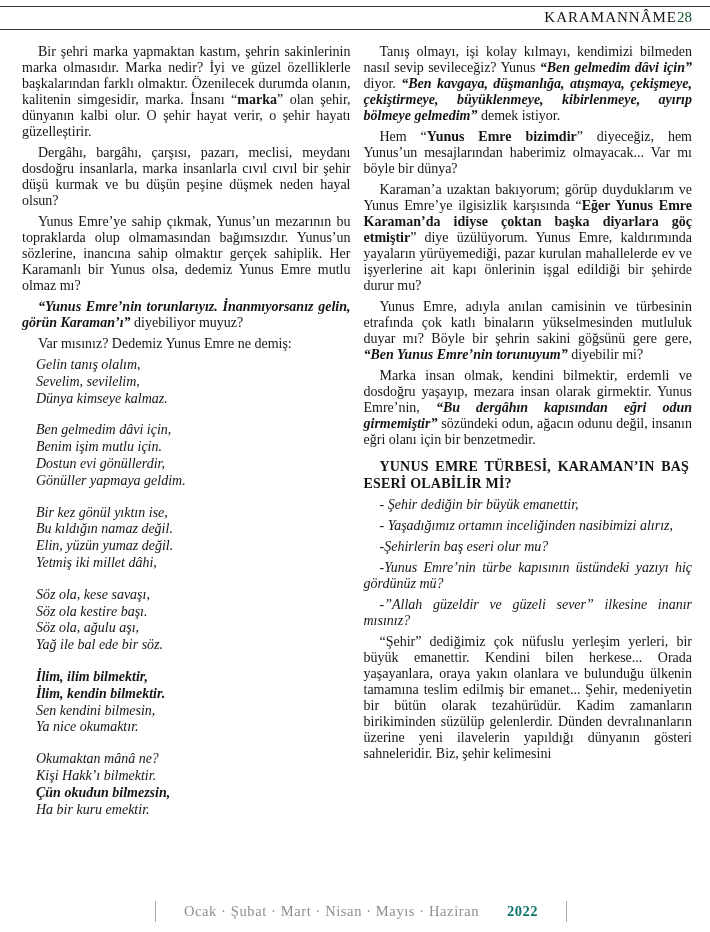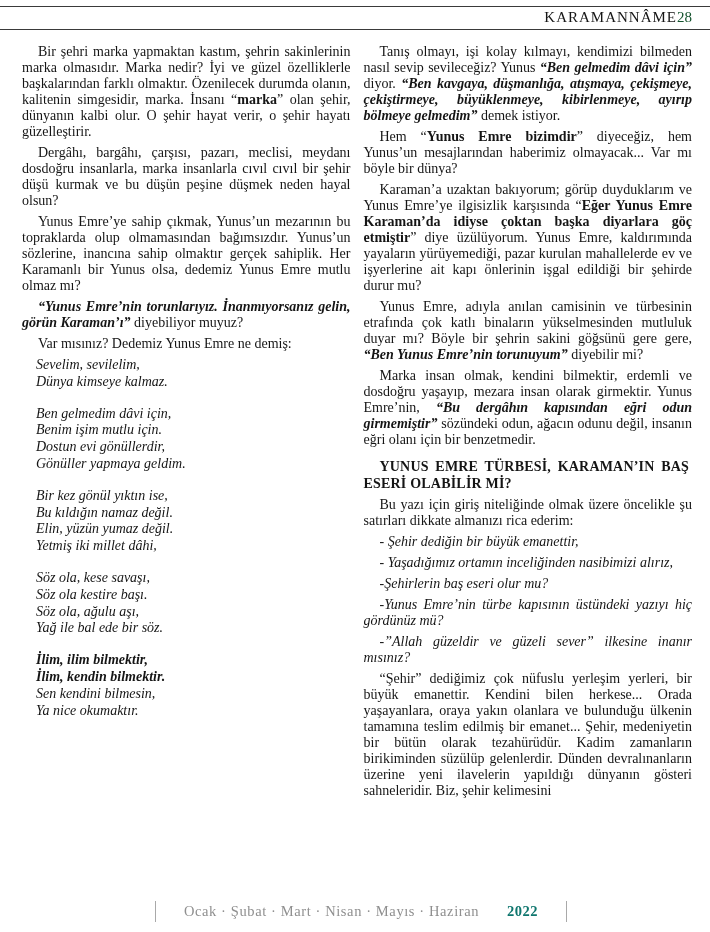--- a/index.html
+++ b/index.html
@@ -94,20 +94,21 @@
 </div>
 
 <div class="columns">
   <div class="col">
       <div class="block para"><span class="s-n">Bir şehri marka yapmaktan kastım, şehrin sakinlerinin marka olmasıdır. Marka nedir? İyi ve güzel özelliklerle başkalarından farklı olmaktır. Özenilecek durumda olanın, kalitenin simgesidir, marka. İnsanı “</span><span class="s-b">marka</span><span class="s-n">” olan şehir, dünyanın kalbi olur. O şehir hayat verir, o şehir hayatı güzelleştirir.</span></div>
       <div class="block para"><span class="s-n">Dergâhı, bargâhı, çarşısı, pazarı, meclisi, meydanı dosdoğru insanlarla, marka insanlarla cıvıl cıvıl bir şehir düşü kurmak ve bu düşün peşine düşmek neden hayal olsun?</span></div>
       <div class="block para"><span class="s-n">Yunus Emre’ye sahip çıkmak, Yunus’un mezarının bu topraklarda olup olmamasından bağımsızdır. Yunus’un sözlerine, inancına sahip olmaktır gerçek sahiplik. Her Karamanlı bir Yunus olsa, dedemiz Yunus Emre mutlu olmaz mı?</span></div>
       <div class="block para"><span class="s-bi">“Yunus Emre’nin torunlarıyız. İnanmıyorsanız gelin, görün Karaman’ı”</span><span class="s-n"> diyebiliyor muyuz?</span></div>
       <div class="block para"><span class="s-n">Var mısınız? Dedemiz Yunus Emre ne demiş:</span></div>
       <div class="block poem">
+        <div class="poem-line"><span class="s-i">Gelin tanış olalım,</span></div>
         <div class="poem-line"><span class="s-i">Sevelim, sevilelim,</span></div>
         <div class="poem-line"><span class="s-i">Dünya kimseye kalmaz.</span></div>
       </div>
       <div class="block poem">
         <div class="poem-line"><span class="s-i">Ben gelmedim dâvi için,</span></div>
         <div class="poem-line"><span class="s-i">Benim işim mutlu için.</span></div>
         <div class="poem-line"><span class="s-i">Dostun evi gönüllerdir,</span></div>
         <div class="poem-line"><span class="s-i">Gönüller yapmaya geldim.</span></div>
       </div>
       <div class="block poem">
@@ -121,29 +122,34 @@
         <div class="poem-line"><span class="s-i">Söz ola kestire başı.</span></div>
         <div class="poem-line"><span class="s-i">Söz ola, ağulu aşı,</span></div>
         <div class="poem-line"><span class="s-i">Yağ ile bal ede bir söz.</span></div>
       </div>
       <div class="block poem">
         <div class="poem-line"><span class="s-bi">İlim, ilim bilmektir,</span></div>
         <div class="poem-line"><span class="s-bi">İlim, kendin bilmektir.</span></div>
         <div class="poem-line"><span class="s-i">Sen kendini bilmesin,</span></div>
         <div class="poem-line"><span class="s-i">Ya nice okumaktır.</span></div>
       </div>
+      <div class="block poem">
+        <div class="poem-line"><span class="s-i">Okumaktan mânâ ne?</span></div>
+        <div class="poem-line"><span class="s-i">Kişi Hakk’ı  bilmektir.</span></div>
+        <div class="poem-line"><span class="s-bi">Çün okudun bilmezsin,</span></div>
+        <div class="poem-line"><span class="s-i">Ha bir kuru emektir.</span></div>
+      </div>
     </div>
   <div class="col">
       <div class="block para"><span class="s-n">Tanış olmayı, işi kolay kılmayı, kendimizi bilmeden nasıl sevip sevileceğiz? Yunus </span><span class="s-bi">“Ben gelmedim dâvi için”</span><span class="s-n"> diyor. </span><span class="s-bi">“Ben kavgaya, düşmanlığa, atışmaya, çekişmeye, çekiştirmeye, büyüklenmeye, kibirlenmeye, ayırıp bölmeye gelmedim”</span><span class="s-n"> demek istiyor.</span></div>
       <div class="block para"><span class="s-n">Hem “</span><span class="s-b">Yunus Emre bizimdir</span><span class="s-n">” diyeceğiz, hem Yunus’un mesajlarından haberimiz olmayacak... Var mı böyle bir dünya?</span></div>
       <div class="block para"><span class="s-n">Karaman’a uzaktan bakıyorum; görüp duyduklarım ve Yunus Emre’ye ilgisizlik karşısında “</span><span class="s-b">Eğer Yunus Emre Karaman’da idiyse çoktan başka diyarlara göç etmiştir</span><span class="s-n">” diye üzülüyorum. Yunus Emre, kaldırımında yayaların yürüyemediği, pazar kurulan mahallelerde ev ve işyerlerine ait kapı önlerinin işgal edildiği bir şehirde durur mu?</span></div>
       <div class="block para"><span class="s-n">Yunus Emre, adıyla anılan camisinin ve türbesinin etrafında çok katlı binaların yükselmesinden mutluluk duyar mı? Böyle bir şehrin sakini göğsünü gere gere, </span><span class="s-bi">“Ben Yunus Emre’nin torunuyum”</span><span class="s-n"> diyebilir mi?</span></div>
       <div class="block para"><span class="s-n">Marka insan olmak, kendini bilmektir, erdemli ve dosdoğru yaşayıp, mezara insan olarak girmektir. Yunus Emre’nin, </span><span class="s-bi">“Bu dergâhın kapısından eğri odun girmemiştir”</span><span class="s-n"> sözündeki odun, ağacın odunu değil, insanın eğri olanı için bir benzetmedir.</span></div>
       <div class="block heading"><span class="s-b">YUNUS EMRE TÜRBESİ, KARAMAN’IN BAŞ ESERİ OLABİLİR Mİ?</span></div>
-      <div class="block para"><span class="s-n">Bu yazı için giriş niteliğinde olmak üzere öncelikle şu satırları dikkate almanızı rica ederim:</span></div>
       <div class="block para"><span class="s-i">- Şehir dediğin bir büyük emanettir,</span></div>
       <div class="block para"><span class="s-i">- Yaşadığımız ortamın inceliğinden nasibimizi alırız,</span></div>
       <div class="block para"><span class="s-i">-Şehirlerin baş eseri olur mu?</span></div>
       <div class="block para"><span class="s-i">-Yunus Emre’nin türbe kapısının üstündeki yazıyı hiç gördünüz mü?</span></div>
       <div class="block para"><span class="s-i">-”Allah güzeldir ve güzeli sever” ilkesine inanır mısınız?</span></div>
       <div class="block para"><span class="s-n">“Şehir” dediğimiz çok nüfuslu yerleşim yerleri, bir büyük emanettir. Kendini bilen herkese... Orada yaşayanlara, oraya yakın olanlara ve bulunduğu ülkenin tamamına teslim edilmiş bir emanet... Şehir, medeniyetin bir bütün olarak tezahürüdür. Kadim zamanların birikiminden süzülüp gelenlerdir. Dünden devralınanların üzerine yeni ilavelerin yapıldığı dünyanın gösteri sahneleridir. Biz, şehir kelimesini</span></div>
     </div>
 </div>
 
 <div class="footer">

